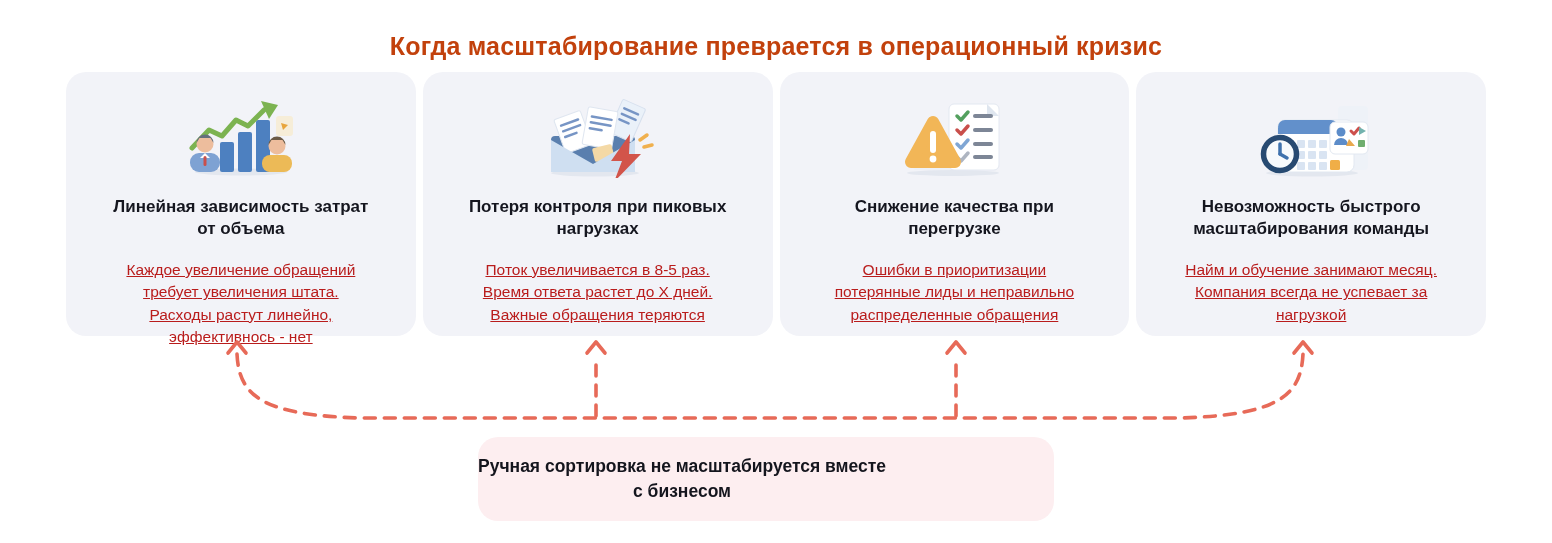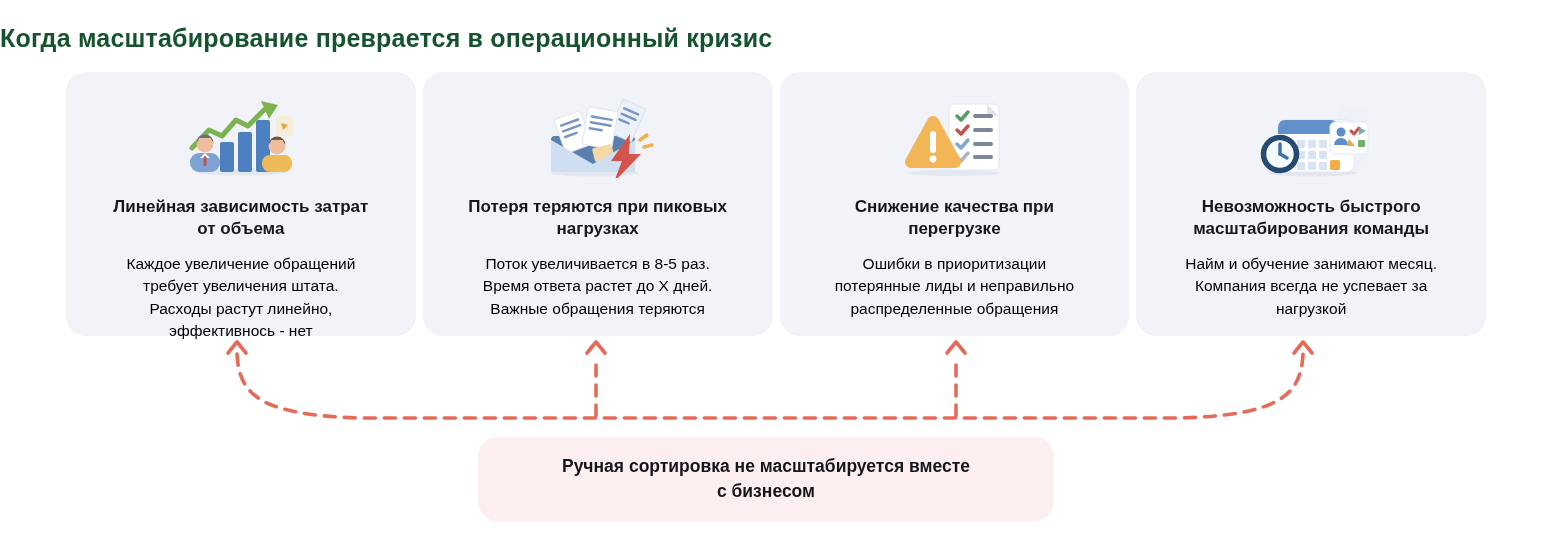--- a/index.html
+++ b/index.html
@@ -7,22 +7,23 @@
   body { font-family:"Liberation Sans", sans-serif; }
 
   .canvas {
     position:relative;
     width:1552px; height:543px;
     background:#ffffff;
     overflow:hidden;
   }
 
   .title {
-    position:absolute; top:24px; left:0; right:0;
-    font-size:25px; font-weight:700; color:#14532d;
+    position:absolute; top:32px; left:0; right:0;
+    text-align:center;
+    font-size:25px; font-weight:700; color:#c2410c;
     letter-spacing:.2px;
   }
 
   .cards {
     position:absolute; top:72px; left:66px; right:66px;
     display:flex; gap:7px;
   }
   .card {
     flex:1 1 0;
     height:264px;
@@ -35,38 +36,39 @@
     height:84px;
     display:flex; align-items:center; justify-content:center;
   }
   .card-title {
     margin-top:18px;
     font-size:17px; font-weight:700; color:#15161f;
     line-height:1.32;
     white-space:pre-line;
   }
   .card-body {
-    margin-top:12px;
-    font-size:15.5px; color:#000000;
+    margin-top:18px;
+    font-size:15.5px; color:#b91c1c;
     line-height:1.44;
     white-space:pre-line;
+    text-decoration:underline;
   }
 
   .arrows-svg {
     position:absolute; left:0; top:0;
     width:1552px; height:543px;
     pointer-events:none;
   }
 
   .conclusion-box {
     position:absolute; left:478px; top:437px;
     width:576px; height:84px;
     background:#fdeef0;
     border-radius:20px;
-    display:flex; align-items:center; justify-content:center;
+    display:flex; align-items:center; 
     text-align:center;
     font-size:17.5px; font-weight:700; color:#14151d;
     line-height:1.45;
     white-space:pre-line;
   }
 </style>
 </head>
 <body>
 
 <div class="canvas">
@@ -129,21 +131,21 @@
           </g>
           <g transform="rotate(-14 70 58)">
             <rect x="60" y="52" width="20" height="14" rx="2" fill="#f4d9a6"></rect>
           </g>
           <polygon points="18,78 18,46 60,70 102,46 102,78" fill="#cfdff1"></polygon>
           <path d="M97 40 L78 67 L89 67 L81 88 L108 60 L96 60 Z" fill="#d2544a"></path>
           <line x1="107" y1="46" x2="114" y2="41" stroke="#f0b04e" stroke-width="3.5" stroke-linecap="round"></line>
           <line x1="111" y1="53" x2="119" y2="51" stroke="#f0b04e" stroke-width="3.5" stroke-linecap="round"></line>
         </svg>
       </div>
-      <div class="card-title">Потеря теряются при пиковых
+      <div class="card-title">Потеря контроля при пиковых
 нагрузках</div>
       <div class="card-body">Поток увеличивается в 8-5 раз.
 Время ответа растет до Х дней.
 Важные обращения теряются</div>
     </div>
 
     <div class="card">
       <div class="icon-wrap">
         <svg width="130" height="84" viewBox="0 0 130 84">
           <ellipse cx="64" cy="79" rx="46" ry="3" fill="#e3e7ef"></ellipse>

